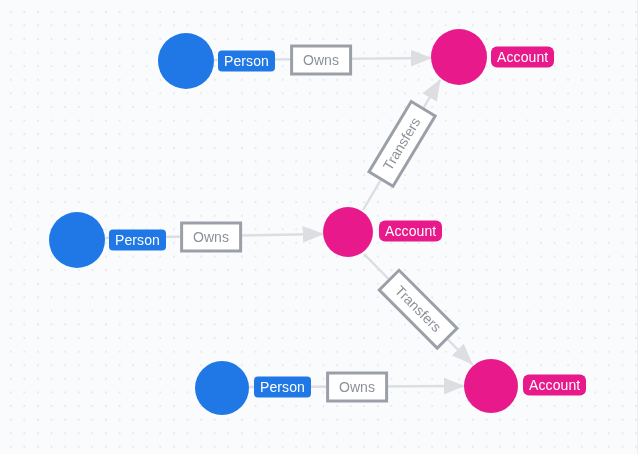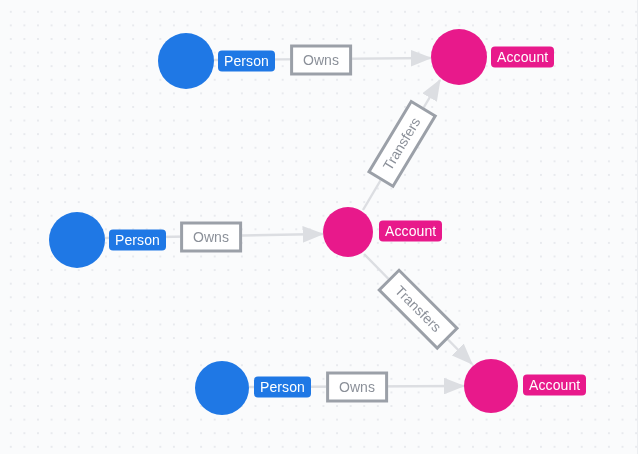--- a/index.html
+++ b/index.html
@@ -38,21 +38,21 @@
     transform: translateY(-50%);
     padding: 2px 6px 3px 6px;
     border-radius: 4px;
     font-size: 14px;
     line-height: 16px;
     color: #ffffff;
     white-space: nowrap;
     letter-spacing: 0.1px;
   }
   .node-label.person-label { background: #1f78e5; }
-  .node-label.account-label { background: #e8198b; }
+  .node-label.account-label { background: #e8198b; border-radius: 6px; }
 
   .edge-label {
     position: absolute;
     transform-origin: center center;
     background: #ffffff;
     border: 3px solid #9ba0a8;
     color: #8b9099;
     font-size: 14px;
     line-height: 16px;
     padding: 4px 10px 5px 10px;

